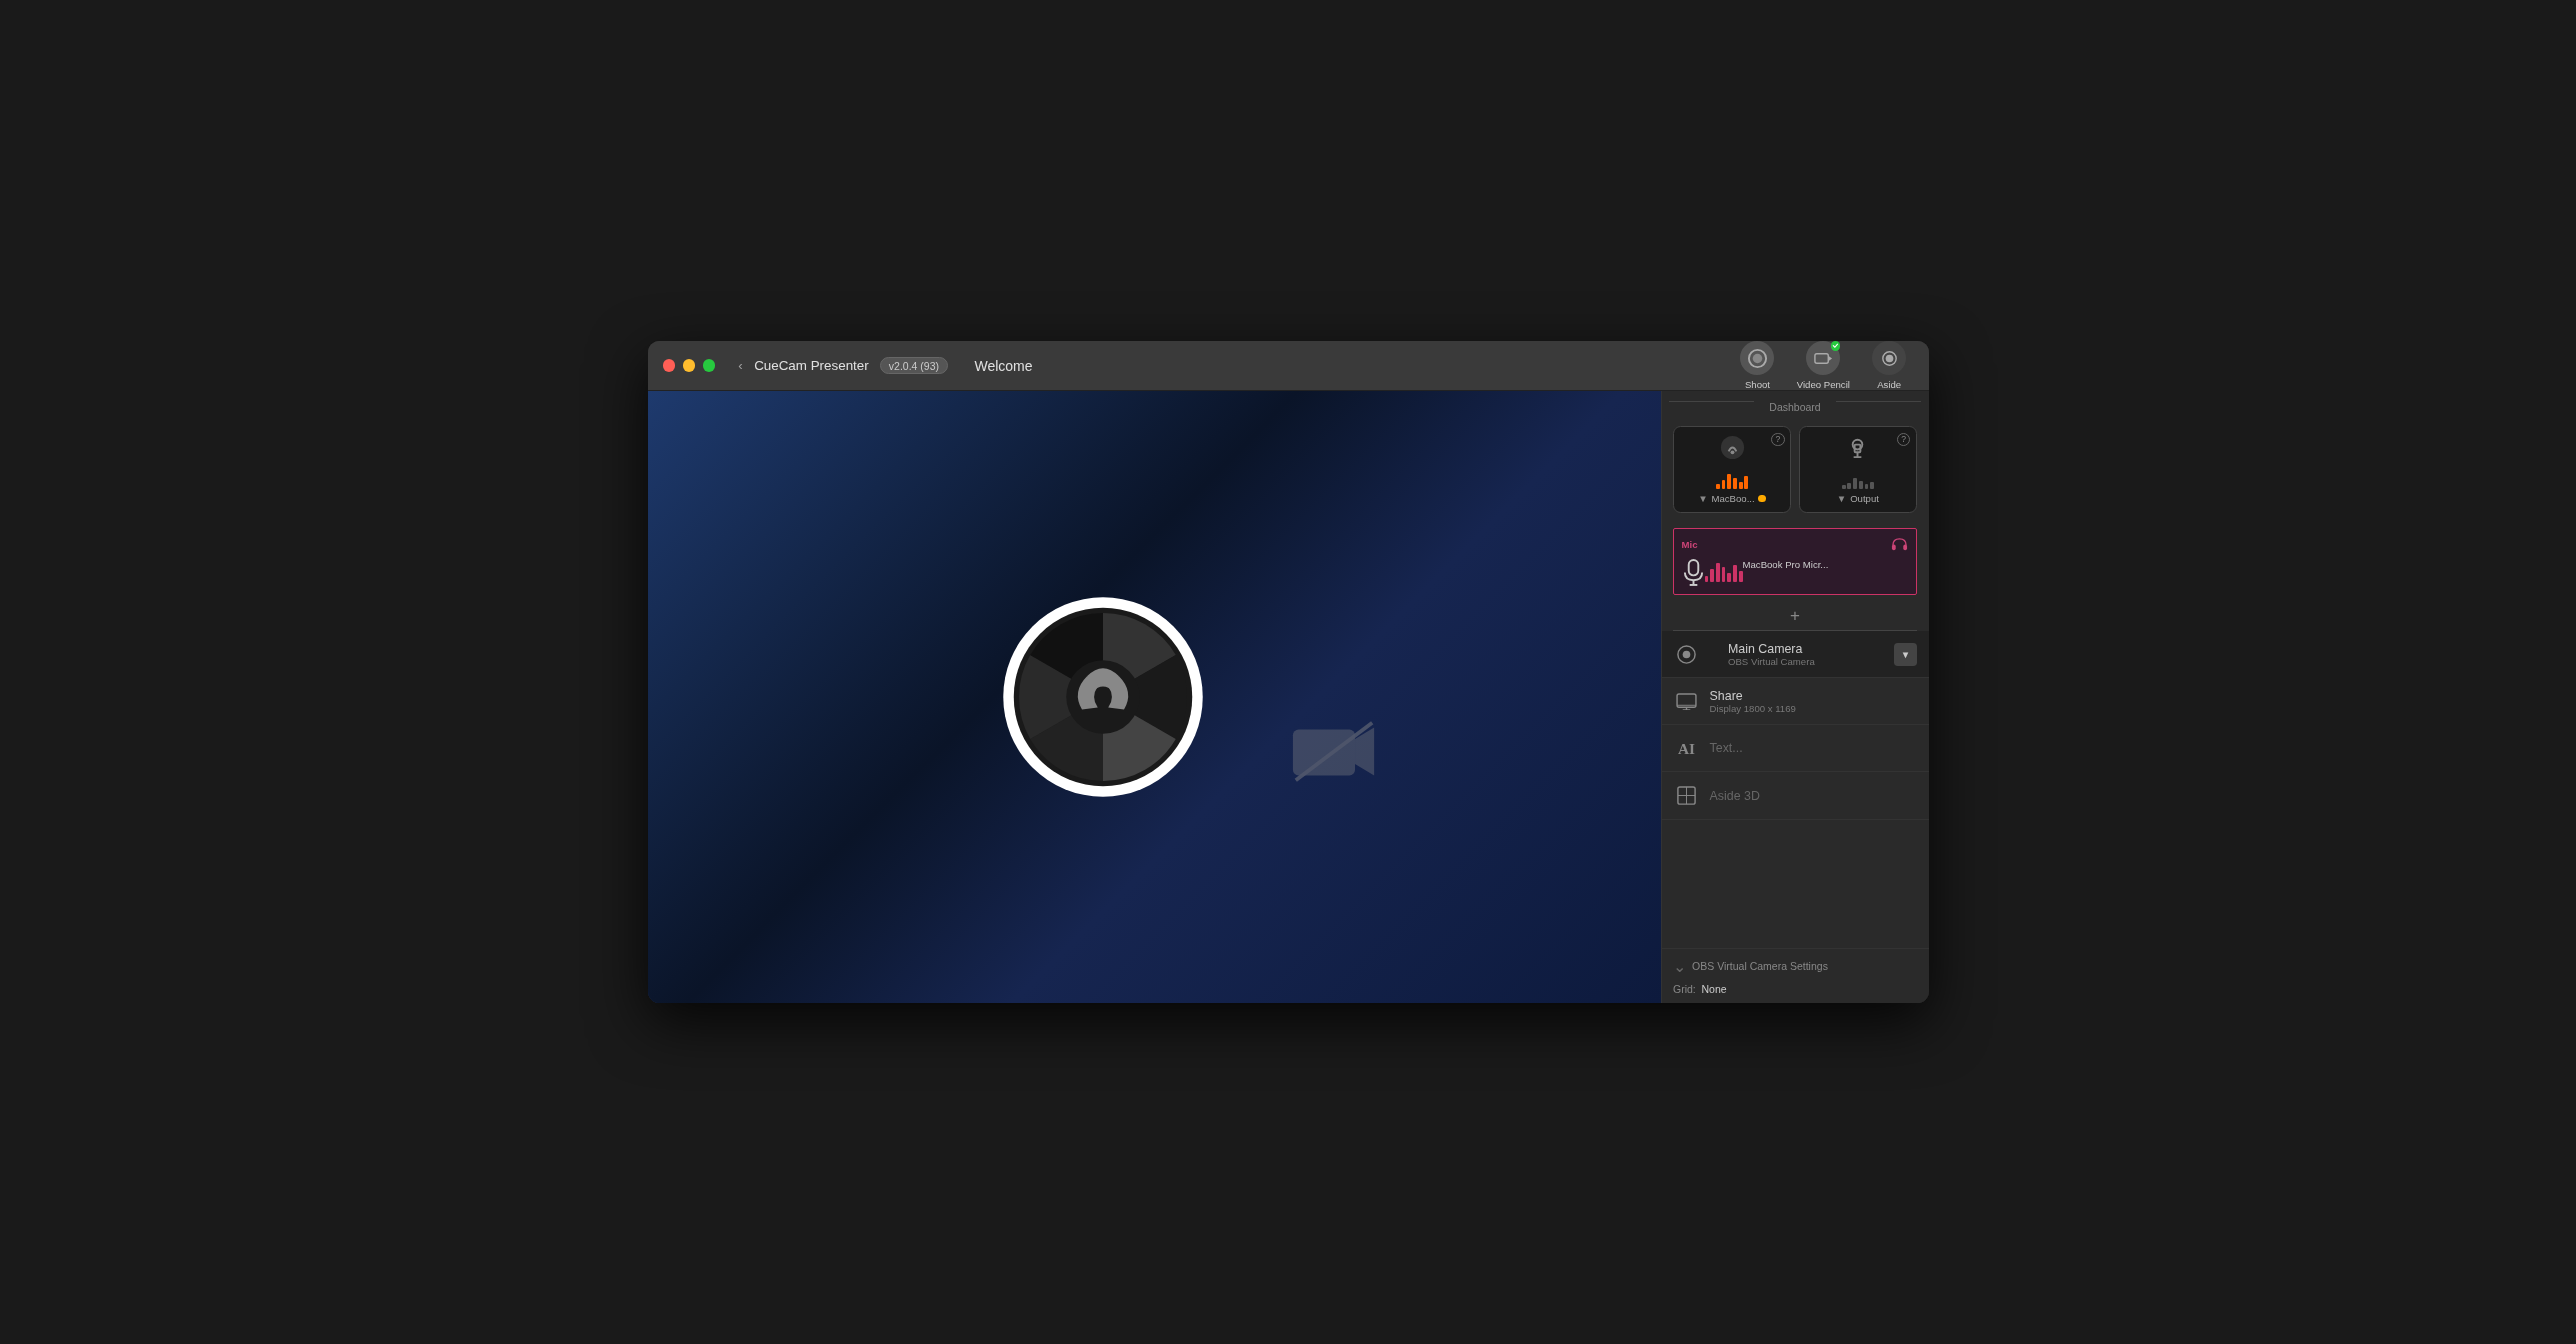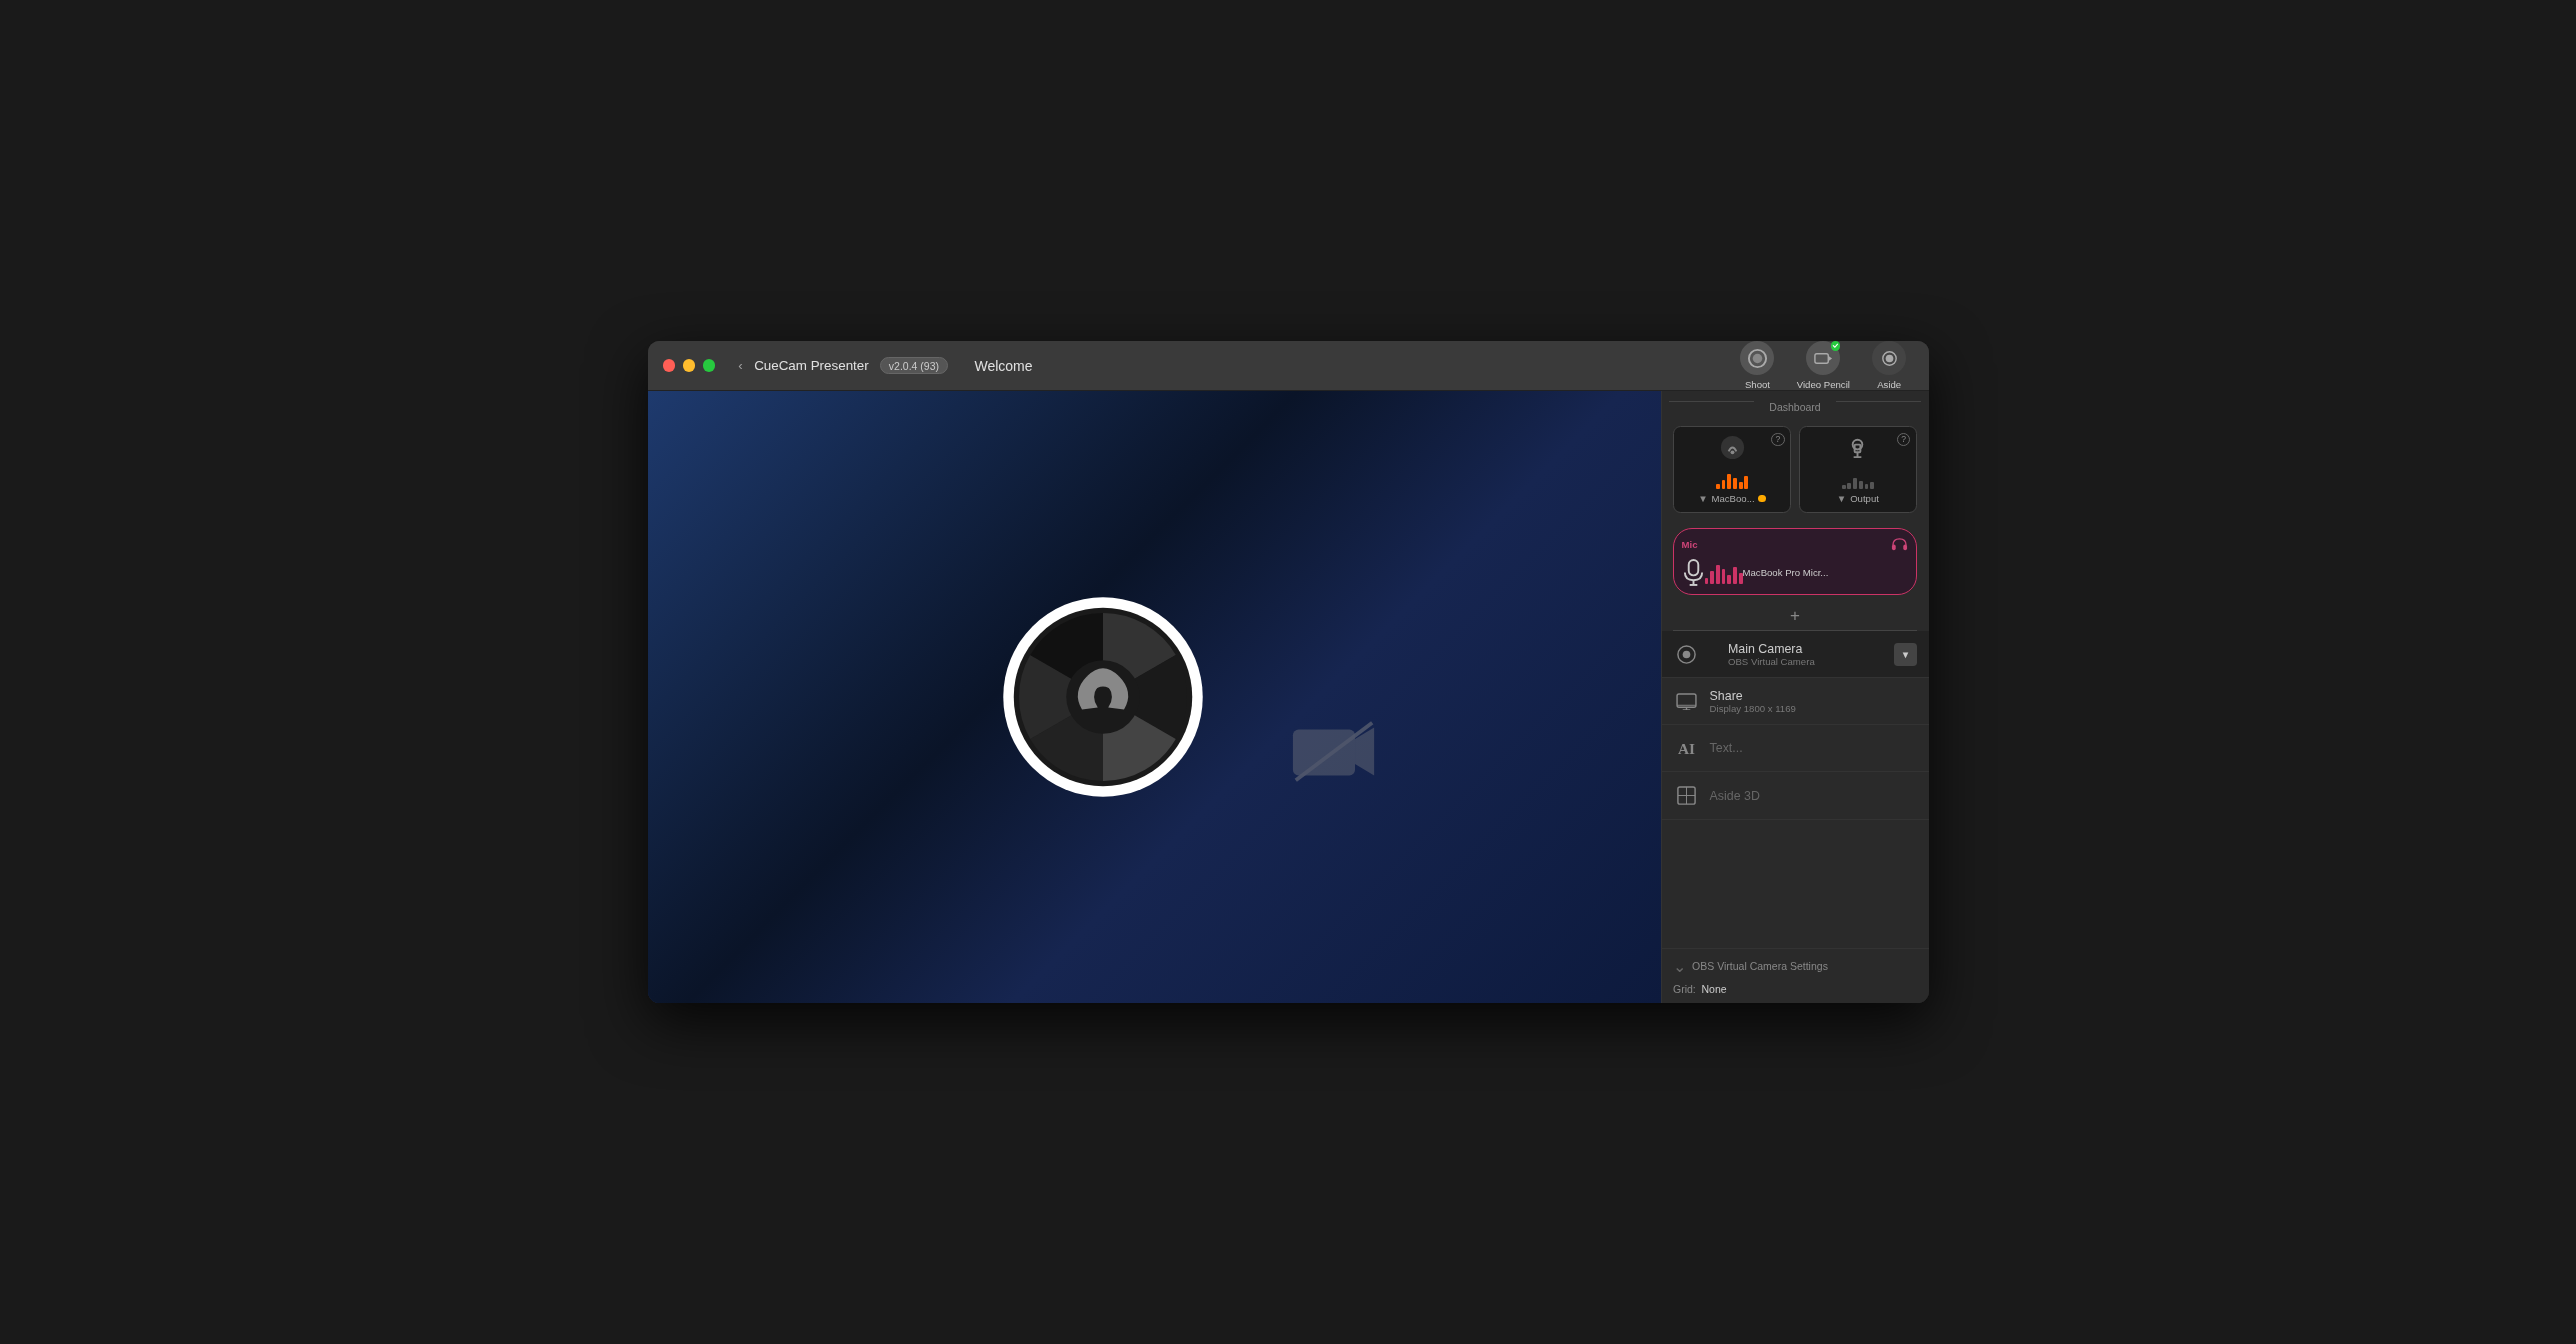--- a/index.html
+++ b/index.html
@@ -252,39 +252,39 @@
       display: inline-block;
     }
 
     .mic-card {
       padding: 7.6px 11.5px;
     }
 
     .mic-card-inner {
       background: #2d1a2a;
       border: 1.9px solid #cc3366;
-      border-radius: 19px;
+      border-radius: 2px;
       padding: 7.6px;
       position: relative;
       cursor: pointer;
     }
 
     .mic-card-inner .mic-label-top {
       font-size: 9.6px;
       color: #cc4477;
       font-weight: 600;
       margin-bottom: 5.7px;
       display: flex;
       justify-content: space-between;
       align-items: center;
     }
 
     .mic-icon-area {
       display: flex;
-      align-items: center;
+      align-items: flex-start;
       gap: 0;
     }
 
     .mic-bars {
       display: flex;
       gap: 1.9px;
       align-items: flex-end;
       height: 23px;
     }
 

